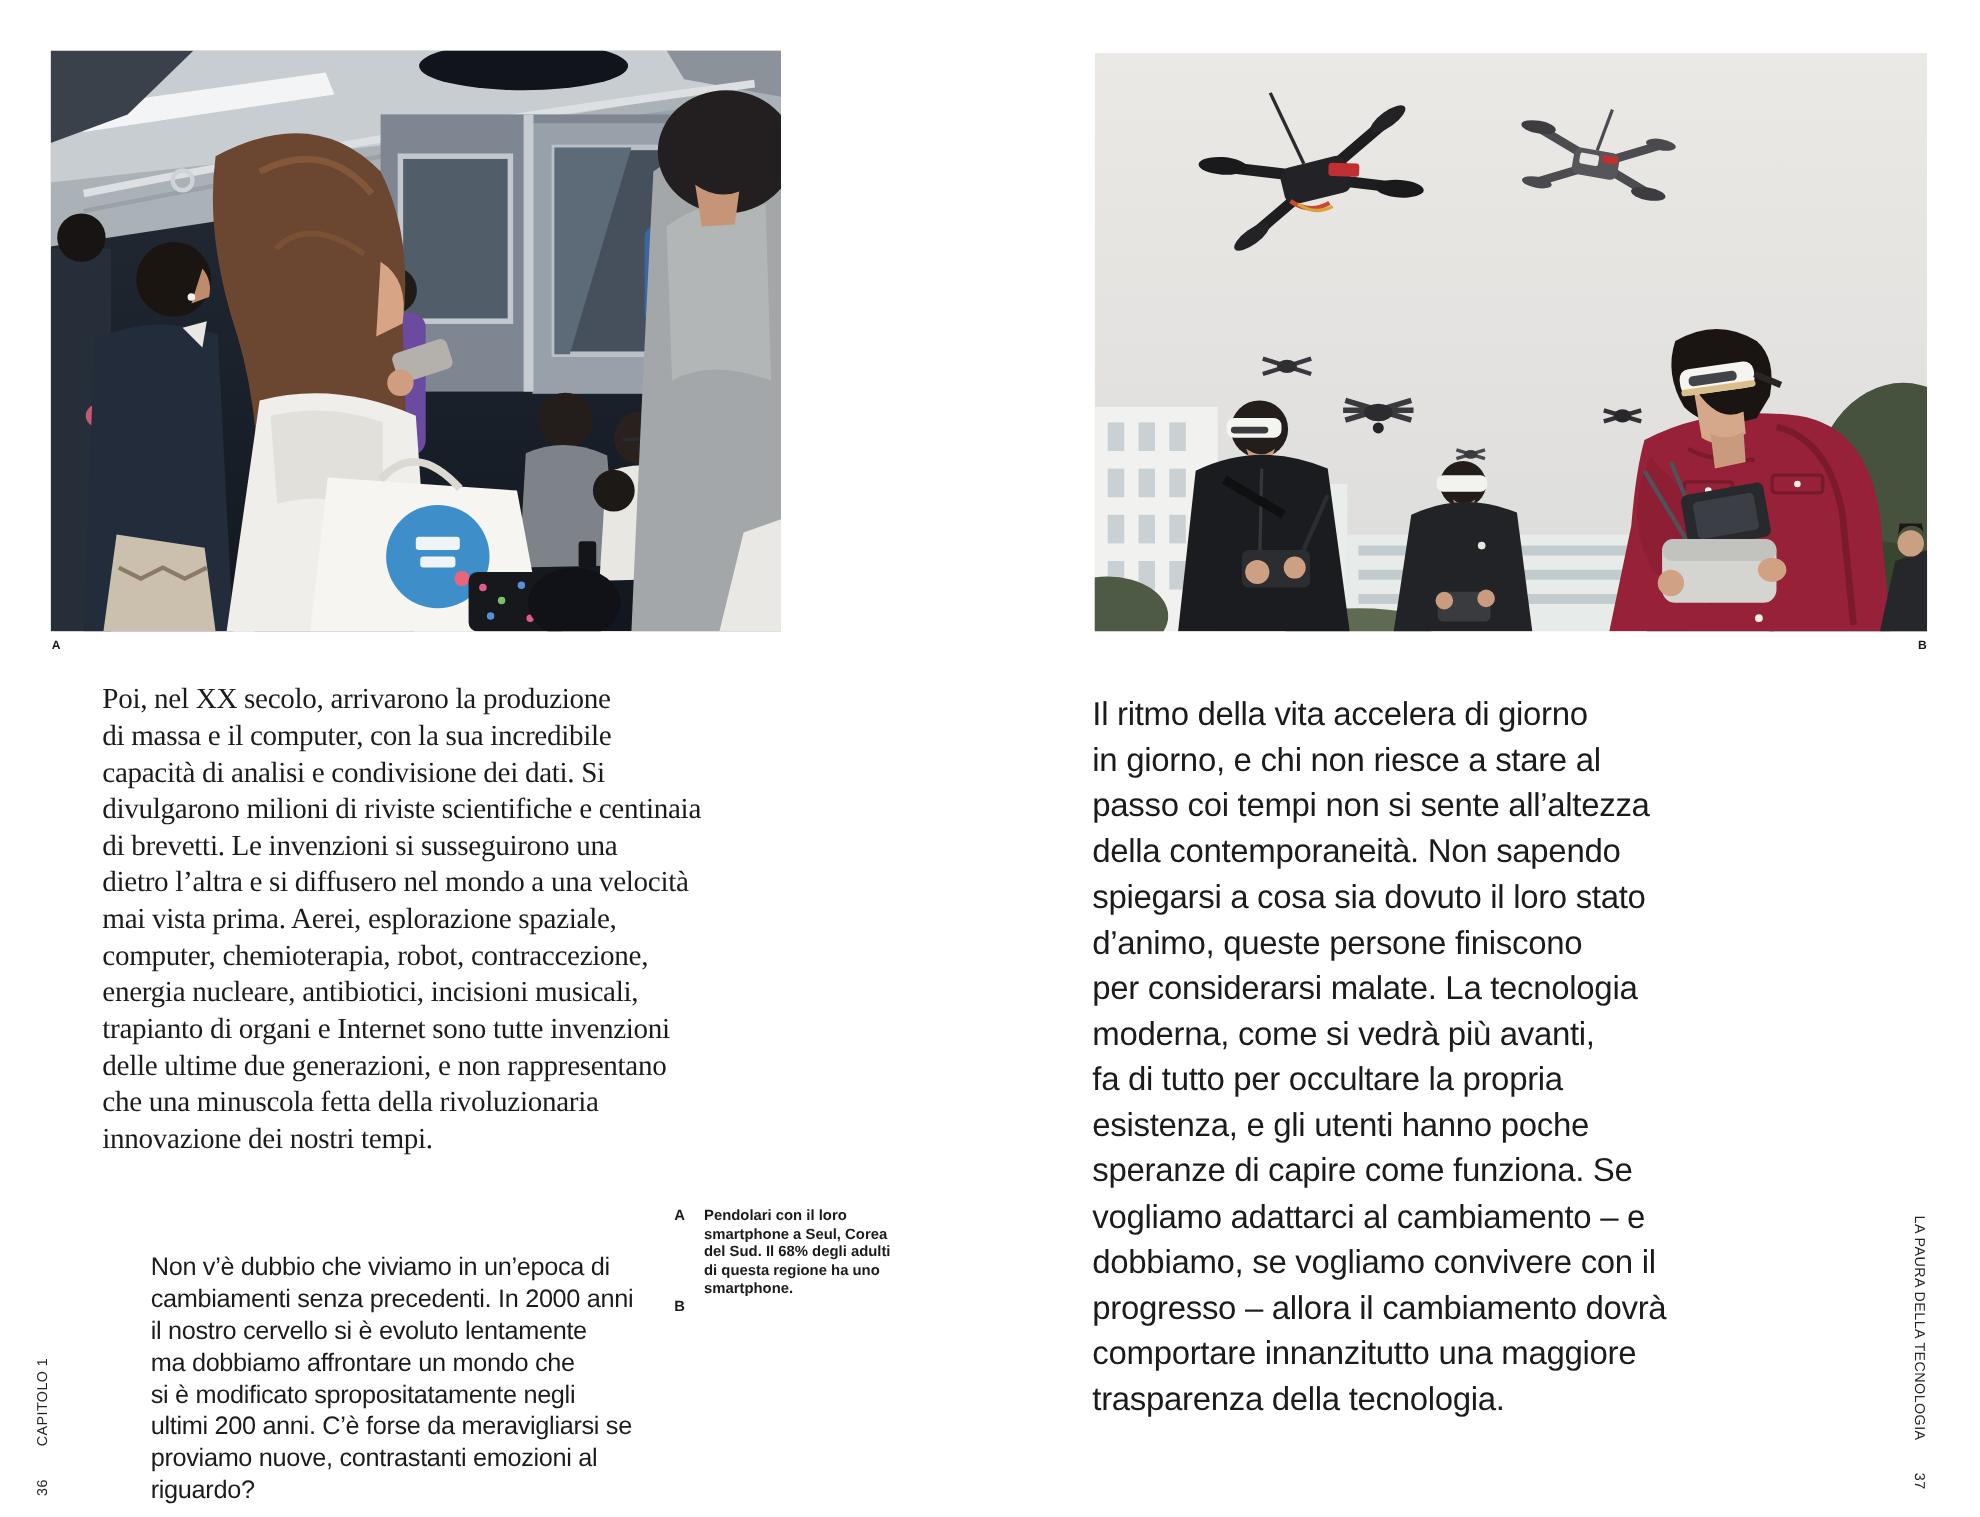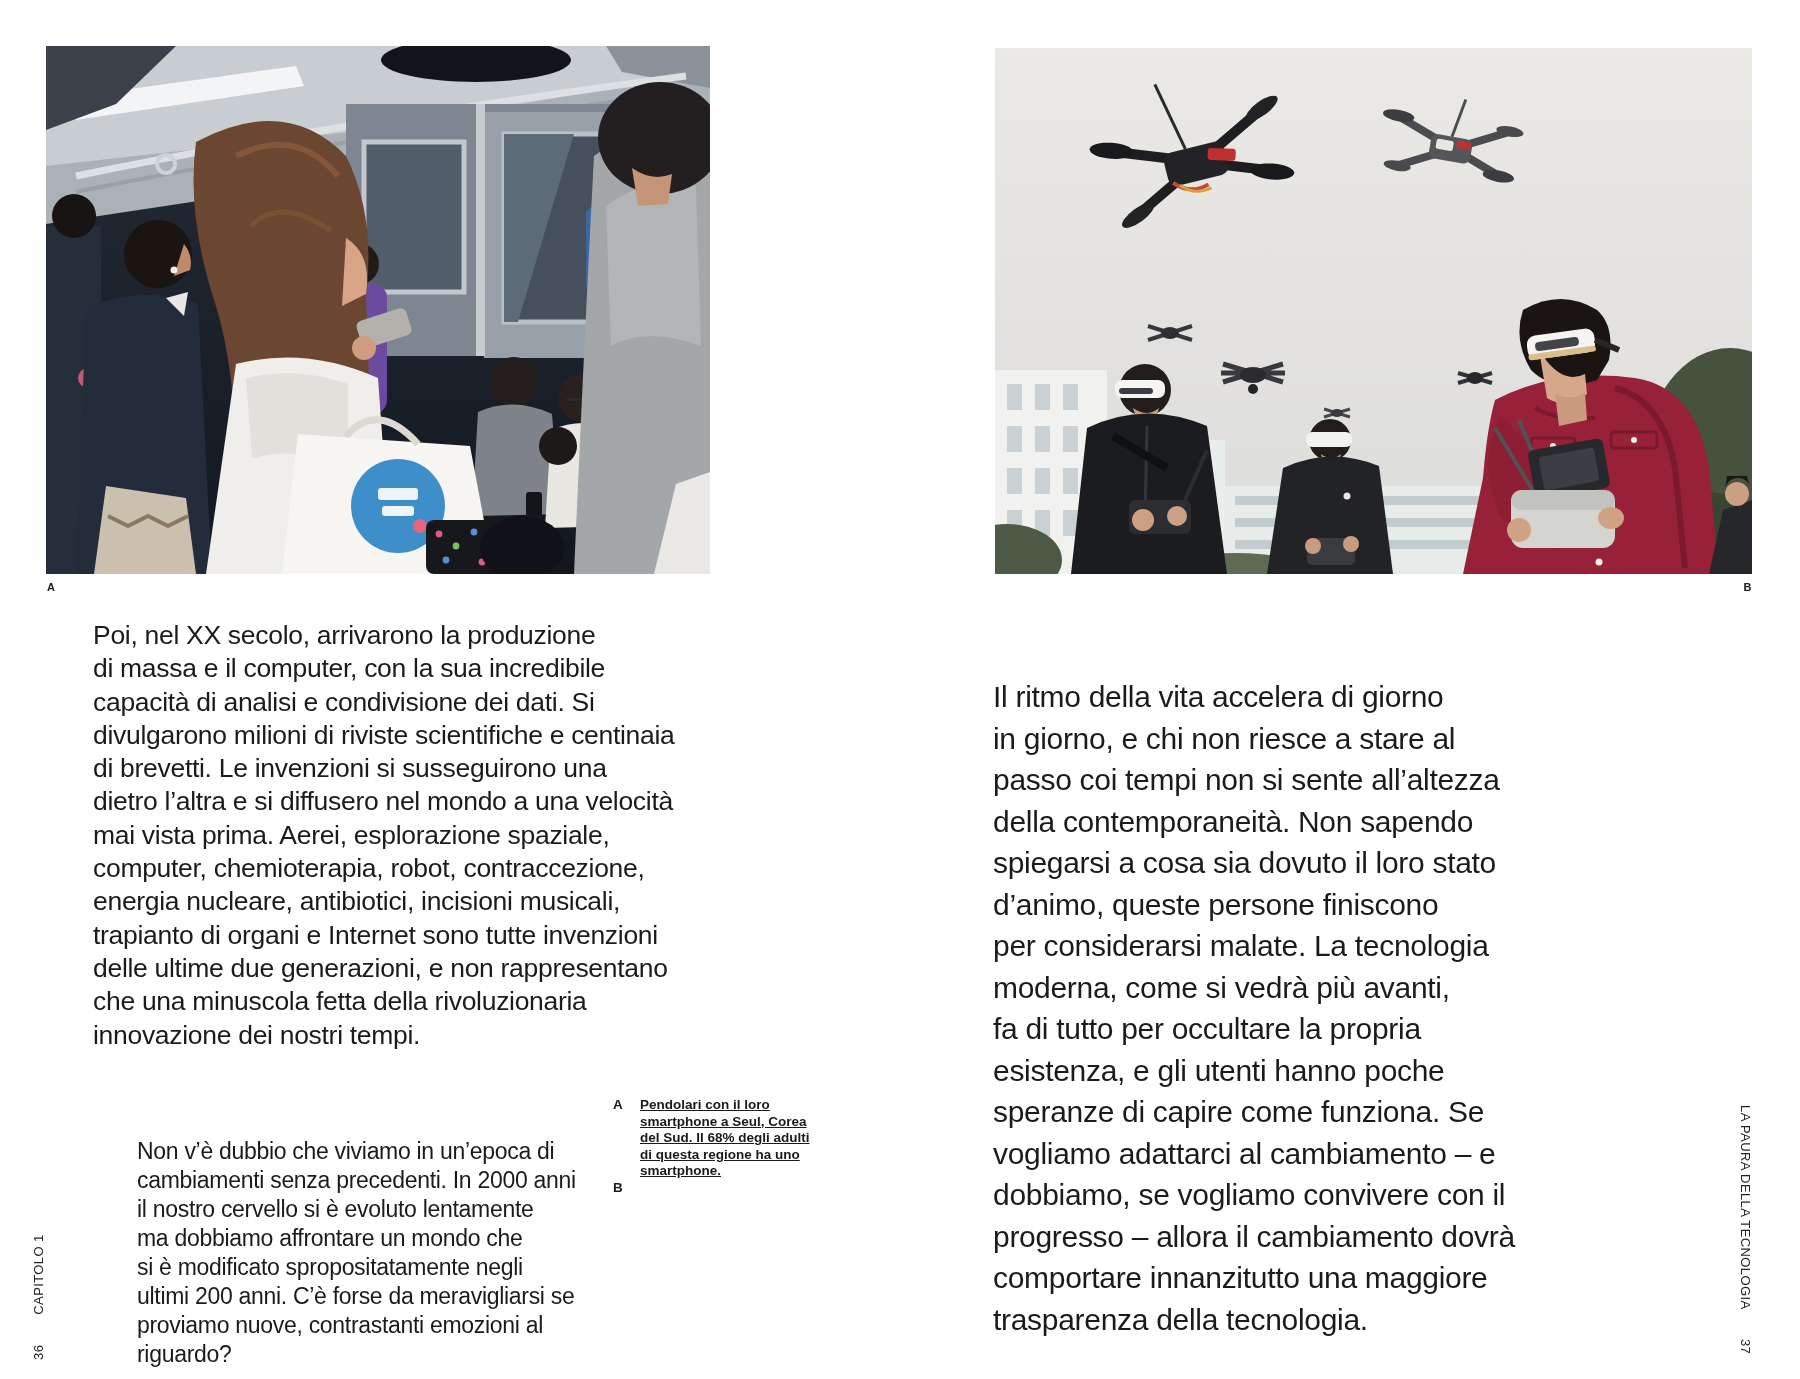--- a/index.html
+++ b/index.html
@@ -8,27 +8,27 @@
     font-family:"Liberation Sans",sans-serif;color:#1b1b1b;
   }
   figure.photo{position:absolute;margin:0;padding:0;overflow:hidden;}
   figure.photo svg{display:block;width:100%;height:100%;}
   .photo-left{left:46px;top:46px;width:664px;height:528px;}
   .photo-right{left:995px;top:48px;width:757px;height:526px;}
   .photo-label{position:absolute;font-size:11px;font-weight:bold;letter-spacing:.5px;color:#1b1b1b;}
   .label-a{left:47px;top:581px;}
   .label-b{left:1652px;top:581px;width:100px;text-align:right;}
   .para{position:absolute;white-space:pre-line;letter-spacing:-0.3px;}
-  .para-main-left{left:93px;top:619px;width:660px;font-size:26.5px;line-height:33.3px;}
+  .para-main-left{left:93px;top:619px;width:660px;font-size:26.5px;line-height:33.3px;font-family:Liberation Serif, serif;}
   .para-small-left{left:137px;top:1137px;width:470px;font-size:23px;line-height:29px;}
-  .para-main-right{left:993px;top:629px;width:660px;font-size:30px;line-height:41.5px;margin-top:47px;}
+  .para-main-right{left:993px;top:629px;width:660px;font-size:30px;line-height:41.5px;}
   .captions{position:absolute;left:613px;top:1097px;width:250px;font-size:13.5px;line-height:16.6px;font-weight:bold;color:#1a1a1a;}
   .caption-row{display:flex;}
   .cap-marker{width:27px;flex:none;}
-  .cap-text{white-space:pre-line;text-decoration:underline;}
+  .cap-text{white-space:pre-line;}
   .vert{position:absolute;font-size:13px;letter-spacing:.4px;white-space:nowrap;color:#222;}
   .vert-left{left:46px;bottom:19px;transform-origin:0 100%;transform:rotate(-90deg);}
   .vert-right{left:1753px;top:1105px;transform-origin:0 0;transform:rotate(90deg);}
   .vgap{margin-left:26px;}
 </style>
 </head>
 <body>
 
 <div class="spread">
 

